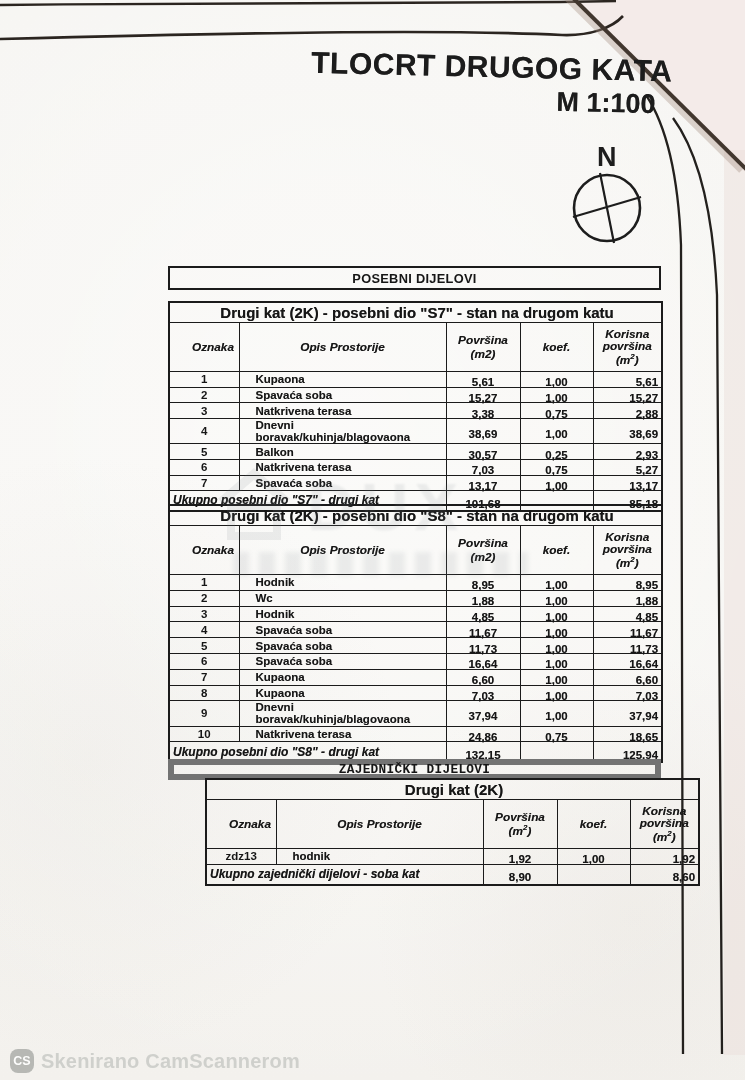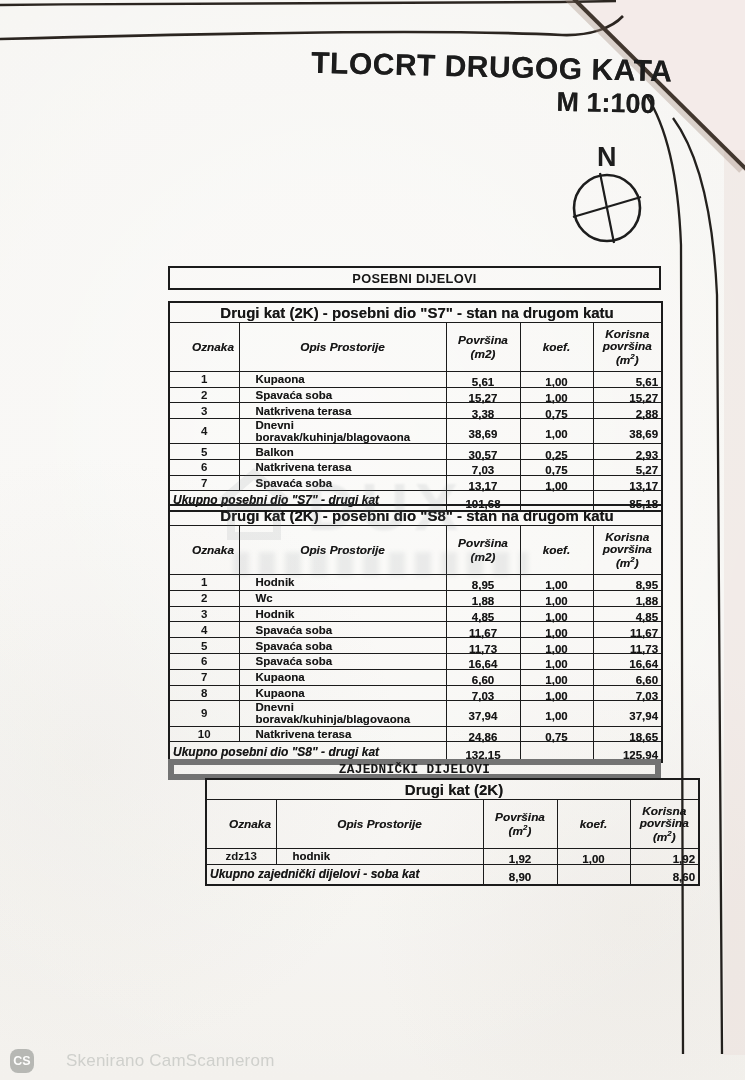--- a/index.html
+++ b/index.html
@@ -79,21 +79,21 @@
   .wm-text{font-size:66px;font-weight:700;letter-spacing:6px;line-height:1;
     filter:blur(1px);}
   .wm-sub{margin-top:12px;margin-left:18px;width:295px;height:24px;filter:blur(2px);
     background:repeating-linear-gradient(90deg,#7c858c 0 16px,transparent 16px 26px);}
 
   
   .cs-footer{position:absolute;left:10px;top:1049px;z-index:2;display:flex;
     align-items:center;gap:7px;}
   .cs-badge{width:24px;height:24px;border-radius:8px;background:#b7b8b4;color:#fdfdfc;
     font-weight:700;font-size:12.5px;display:flex;align-items:center;justify-content:center;}
-  .cs-label{color:#cfd0cc;font-size:17px;font-weight:400;letter-spacing:.2px;margin-left:25px;}
+  .cs-label{color:#cfd0cc;font-size:20px;font-weight:700;letter-spacing:.2px;}
 </style>
 </head>
 <body>
 
 <div class="scan-noise"></div>
 
 <svg class="bg" width="745" height="1080" viewBox="0 0 745 1080">
   <polygon points="572,0 745,0 745,172" fill="#f4ebe9"></polygon>
   <rect x="724" y="150" width="21" height="905" fill="rgba(236,224,219,0.5)"></rect>
   <path d="M0,5 C210,3 430,1 560,2 L616,1" stroke="#2b2520" stroke-width="2.4" fill="none"></path>

